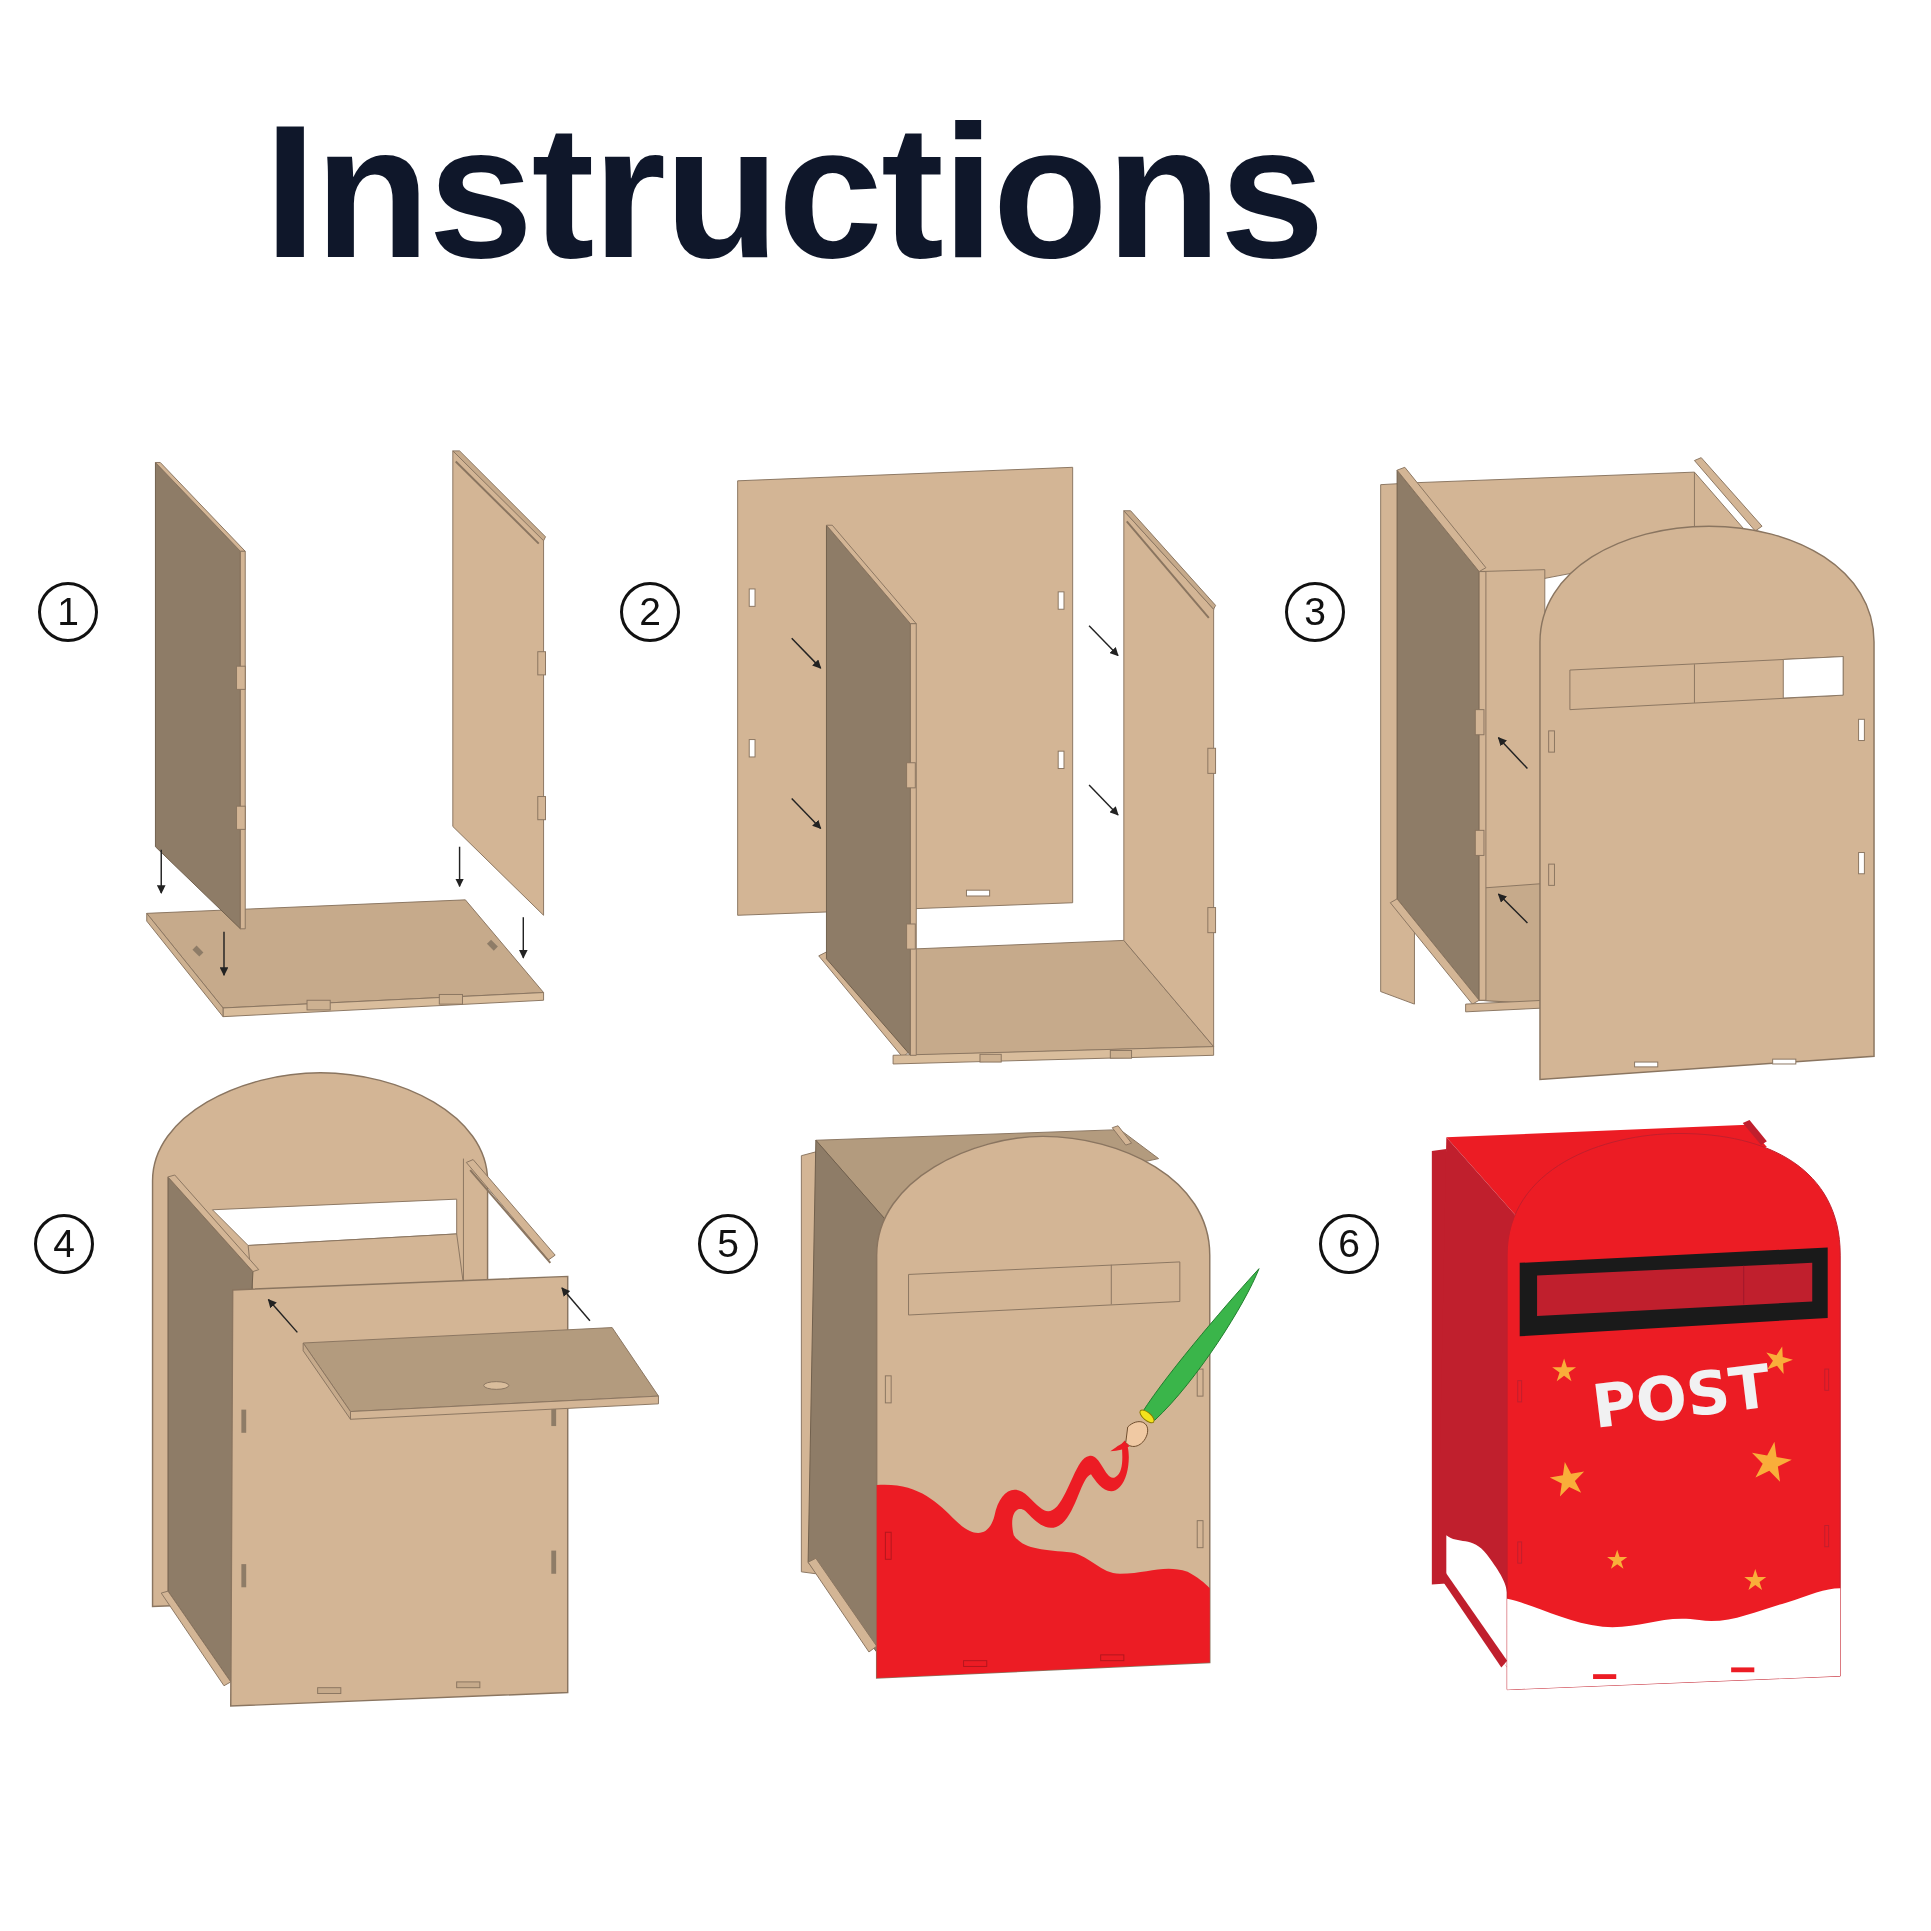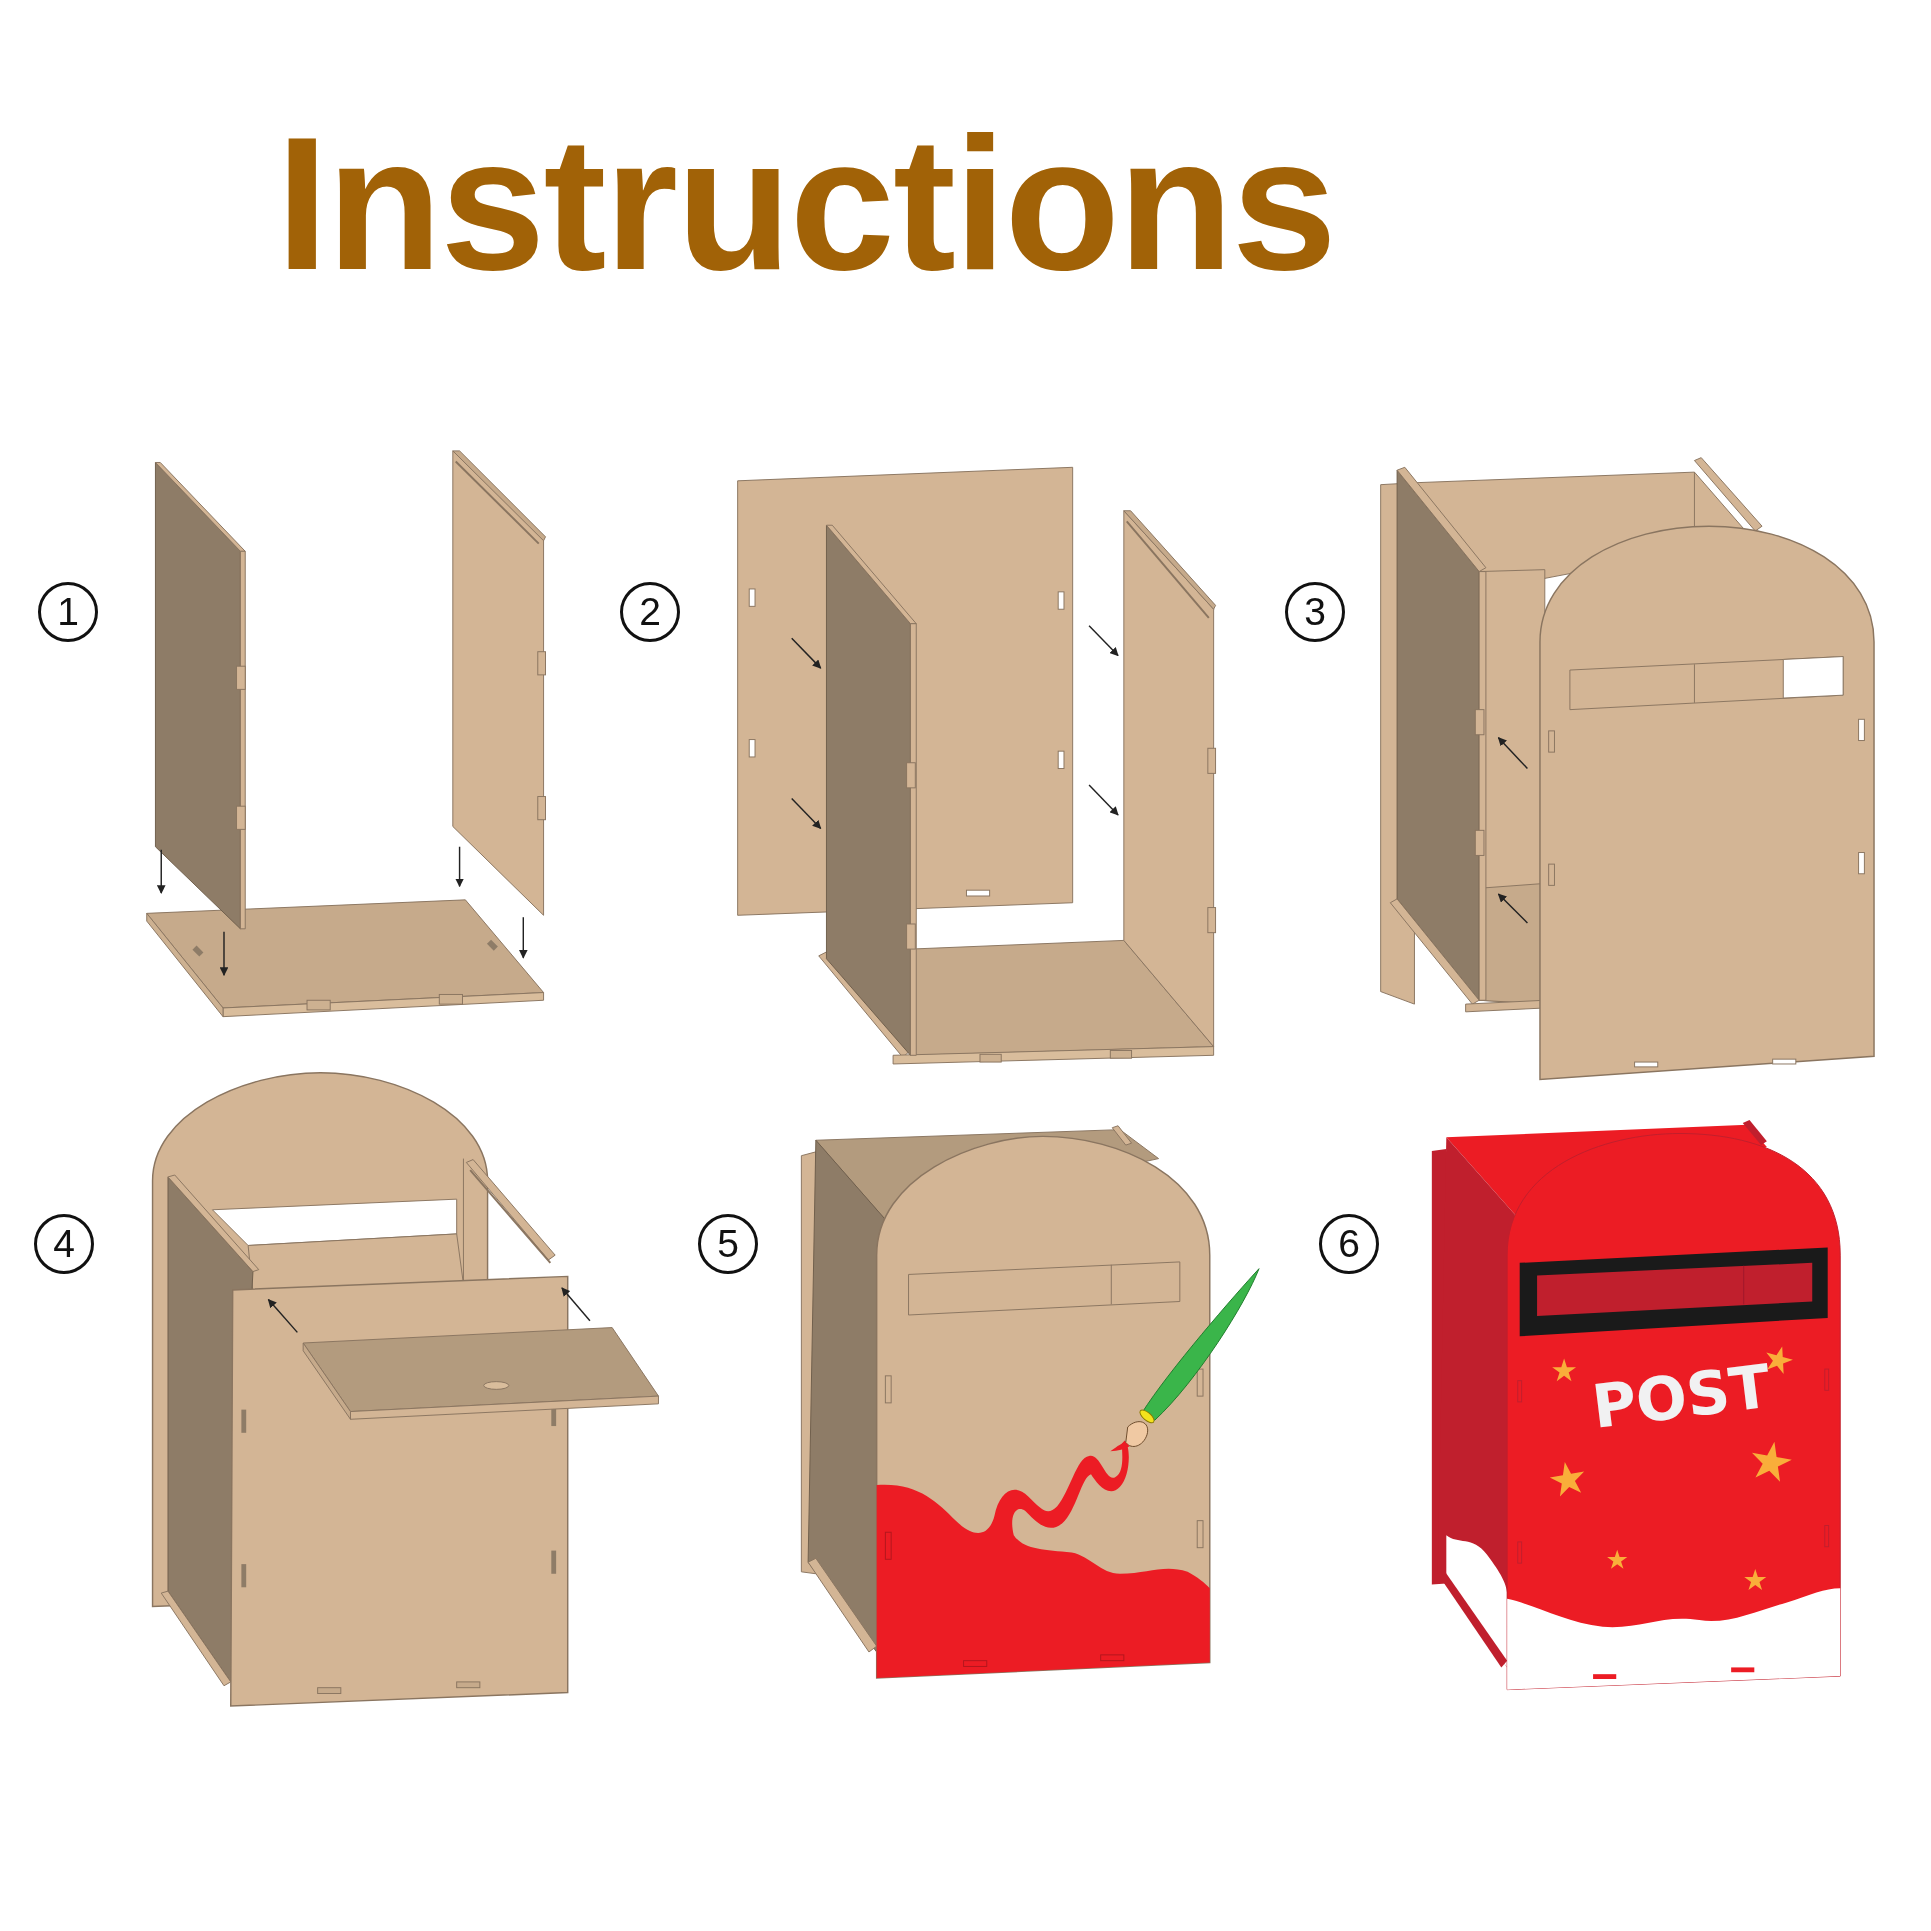--- a/index.html
+++ b/index.html
@@ -1,17 +1,17 @@
 <!DOCTYPE html>
 <html><head>
 <meta charset="utf-8">
 <style>
   html, body { margin: 0; padding: 0; background: #ffffff; }
   body { width: 1931px; height: 1931px; position: relative; overflow: hidden; font-family: "Liberation Sans", sans-serif; }
-  .title { position: absolute; left: 0; top: 93px; width: 1579px; text-align: center; font-family: "Liberation Sans", sans-serif; font-weight: bold; font-size: 189px; color: #a16207; letter-spacing: -1.9px; line-height: 1; margin: 16px; }
+  .title { position: absolute; left: 0; top: 93px; width: 1579px; text-align: center; font-family: "Liberation Sans", sans-serif; font-weight: bold; font-size: 189px; color: #0f172a; letter-spacing: -1.9px; line-height: 1; margin: 4px; }
   .step-num { position: absolute; width: 60px; height: 60px; border: 3.9px solid #111; border-radius: 50%; box-sizing: border-box; display: flex; align-items: center; justify-content: center; font-family: "Liberation Sans", sans-serif; font-size: 39px; color: #111; }
   svg.art { position: absolute; left: 0; top: 0; width: 1931px; height: 1931px; }
   .post-label { font-family: "DejaVu Sans", sans-serif; font-weight: bold; }
 </style>
 </head>
 <body>
 
 <h1 class="title">Instructions</h1>
 
 <div class="step-num" style="left:38px; top:582px;">

